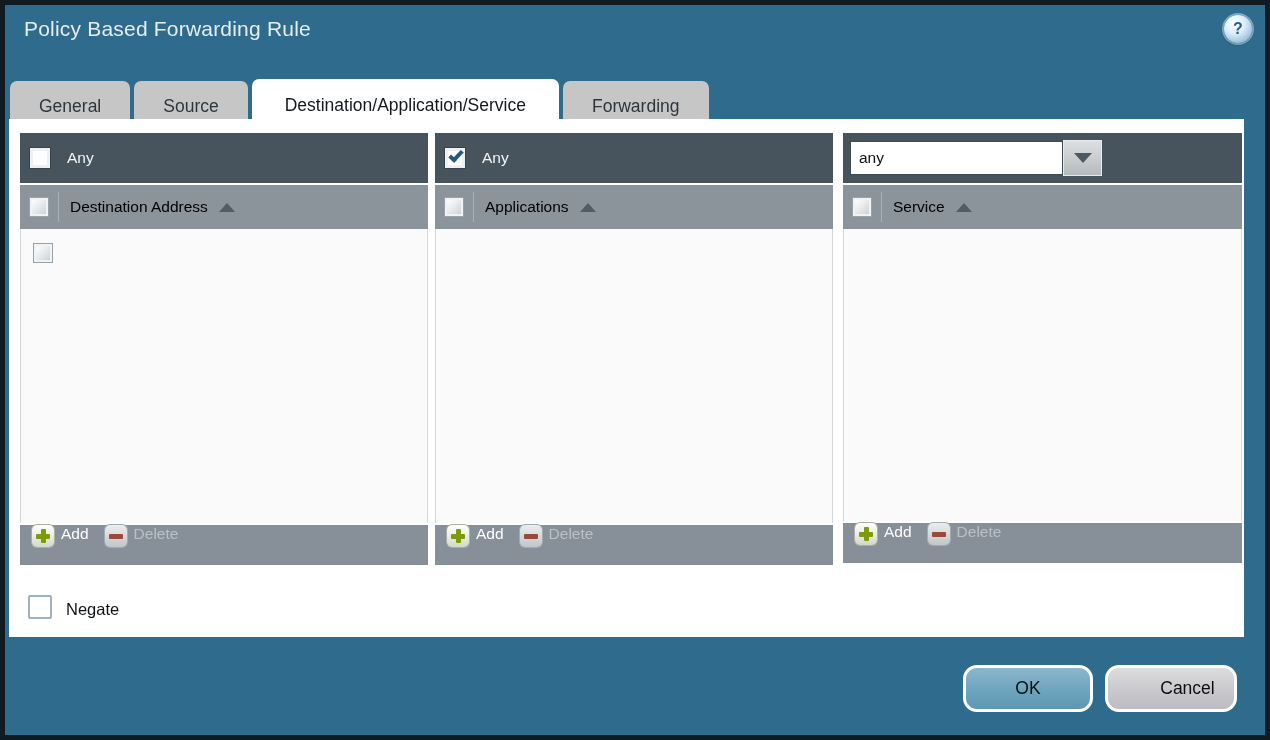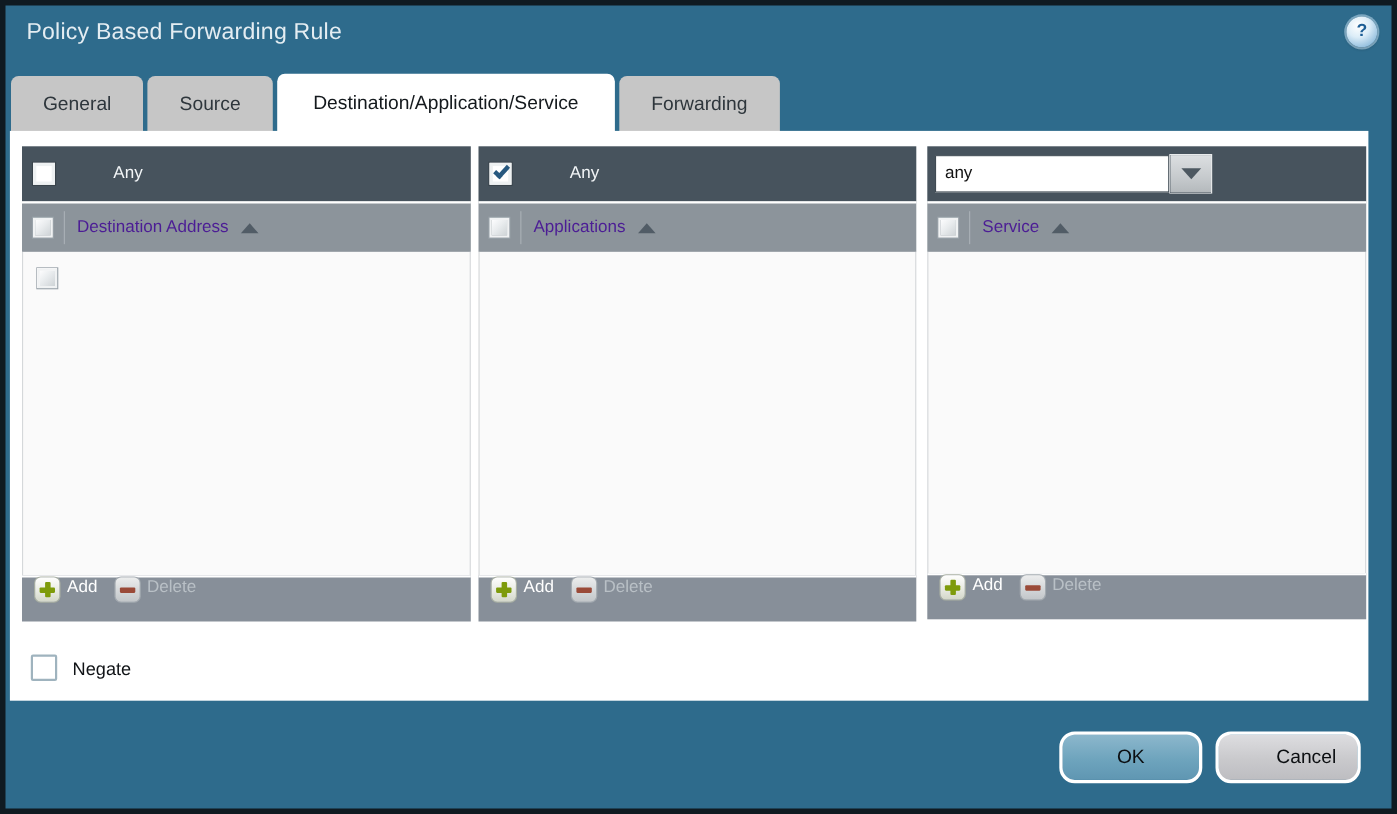--- a/index.html
+++ b/index.html
@@ -9,37 +9,37 @@
   .dialog-bg { position:absolute; left:5px; top:5px; width:1260px; height:730px; background:#2e6b8c; }
 
   .title { position:absolute; left:24px; top:17px; font-size:21px; color:#e4edf2; letter-spacing:.2px; }
 
   .help-icon { position:absolute; left:1224px; top:15px; width:28px; height:28px; border-radius:50%;
     background:radial-gradient(circle at 38% 30%, #ffffff 0%, #dcedf8 40%, #8fbcdc 80%, #5e96bd 100%);
     box-shadow:0 0 0 2px rgba(190,220,240,.55), 0 1px 3px rgba(0,0,0,.45);
     display:flex; align-items:center; justify-content:center;
     color:#1d5e95; font-weight:bold; font-size:16px; cursor:pointer; }
 
-  .tabs { position:absolute; left:10px; top:68px; height:52px; display:flex; gap:4px; align-items:flex-end; }
+  .tabs { position:absolute; left:10px; top:80px; height:52px; display:flex; gap:4px; align-items:flex-end; }
   .tab { height:51px; line-height:51px; padding:0 29px; background:#c6c6c6; color:#2e363c;
     font-size:17.5px; border-radius:7px 7px 0 0; white-space:nowrap; cursor:pointer; }
   .tab.active { background:#ffffff; color:#14191d; height:53px; line-height:53px; padding:0 33px; z-index:3; }
 
   .panel { position:absolute; left:9px; top:119px; width:1235px; height:518px; background:#ffffff; z-index:2; }
 
   .col { position:absolute; display:flex; flex-direction:column; }
   .col1 { left:11px; top:14px; width:408px; height:432px; }
   .col2 { left:426px; top:14px; width:398px; height:432px; }
   .col3 { left:834px; top:14px; width:399px; height:430px; }
 
-  .row-any { height:50px; background:#47535d; display:flex; align-items:center; padding-left:10px; flex:0 0 auto;gap:36px; }
+  .row-any { height:50px; background:#47535d; display:flex; align-items:center; padding-left:10px; flex:0 0 auto; }
   .row-any .lbl { color:#f2f5f7; font-size:15.5px; margin-left:17px; }
 
   .row-head { height:46px; background:#8c949b; border-top:2px solid #ffffff; display:flex; align-items:center; padding-left:10px; flex:0 0 auto; }
-  .row-head .lbl { color:#4c1d95; font-size:15.5px; }
+  .row-head .lbl { color:#000000; font-size:15.5px; }
   .head-div { width:1px; height:30px; background:#aab1b7; margin:0 11px 0 10px; }
 
   .list { flex:1 1 auto; background:#fafafa; border-left:1px solid #d5d8da; border-right:1px solid #d5d8da; overflow:hidden; }
 
   .row-foot { height:42px; background:#878f99; border-top:2px solid #ffffff; display:flex; align-items:flex-start; padding-left:12px; flex:0 0 auto; }
   .foot-label { font-size:15.5px; margin-left:7px; cursor:pointer; }
   .add-label { color:#ffffff; margin-right:16px; }
   .del-label { color:#b9c0c6; }
 
   

